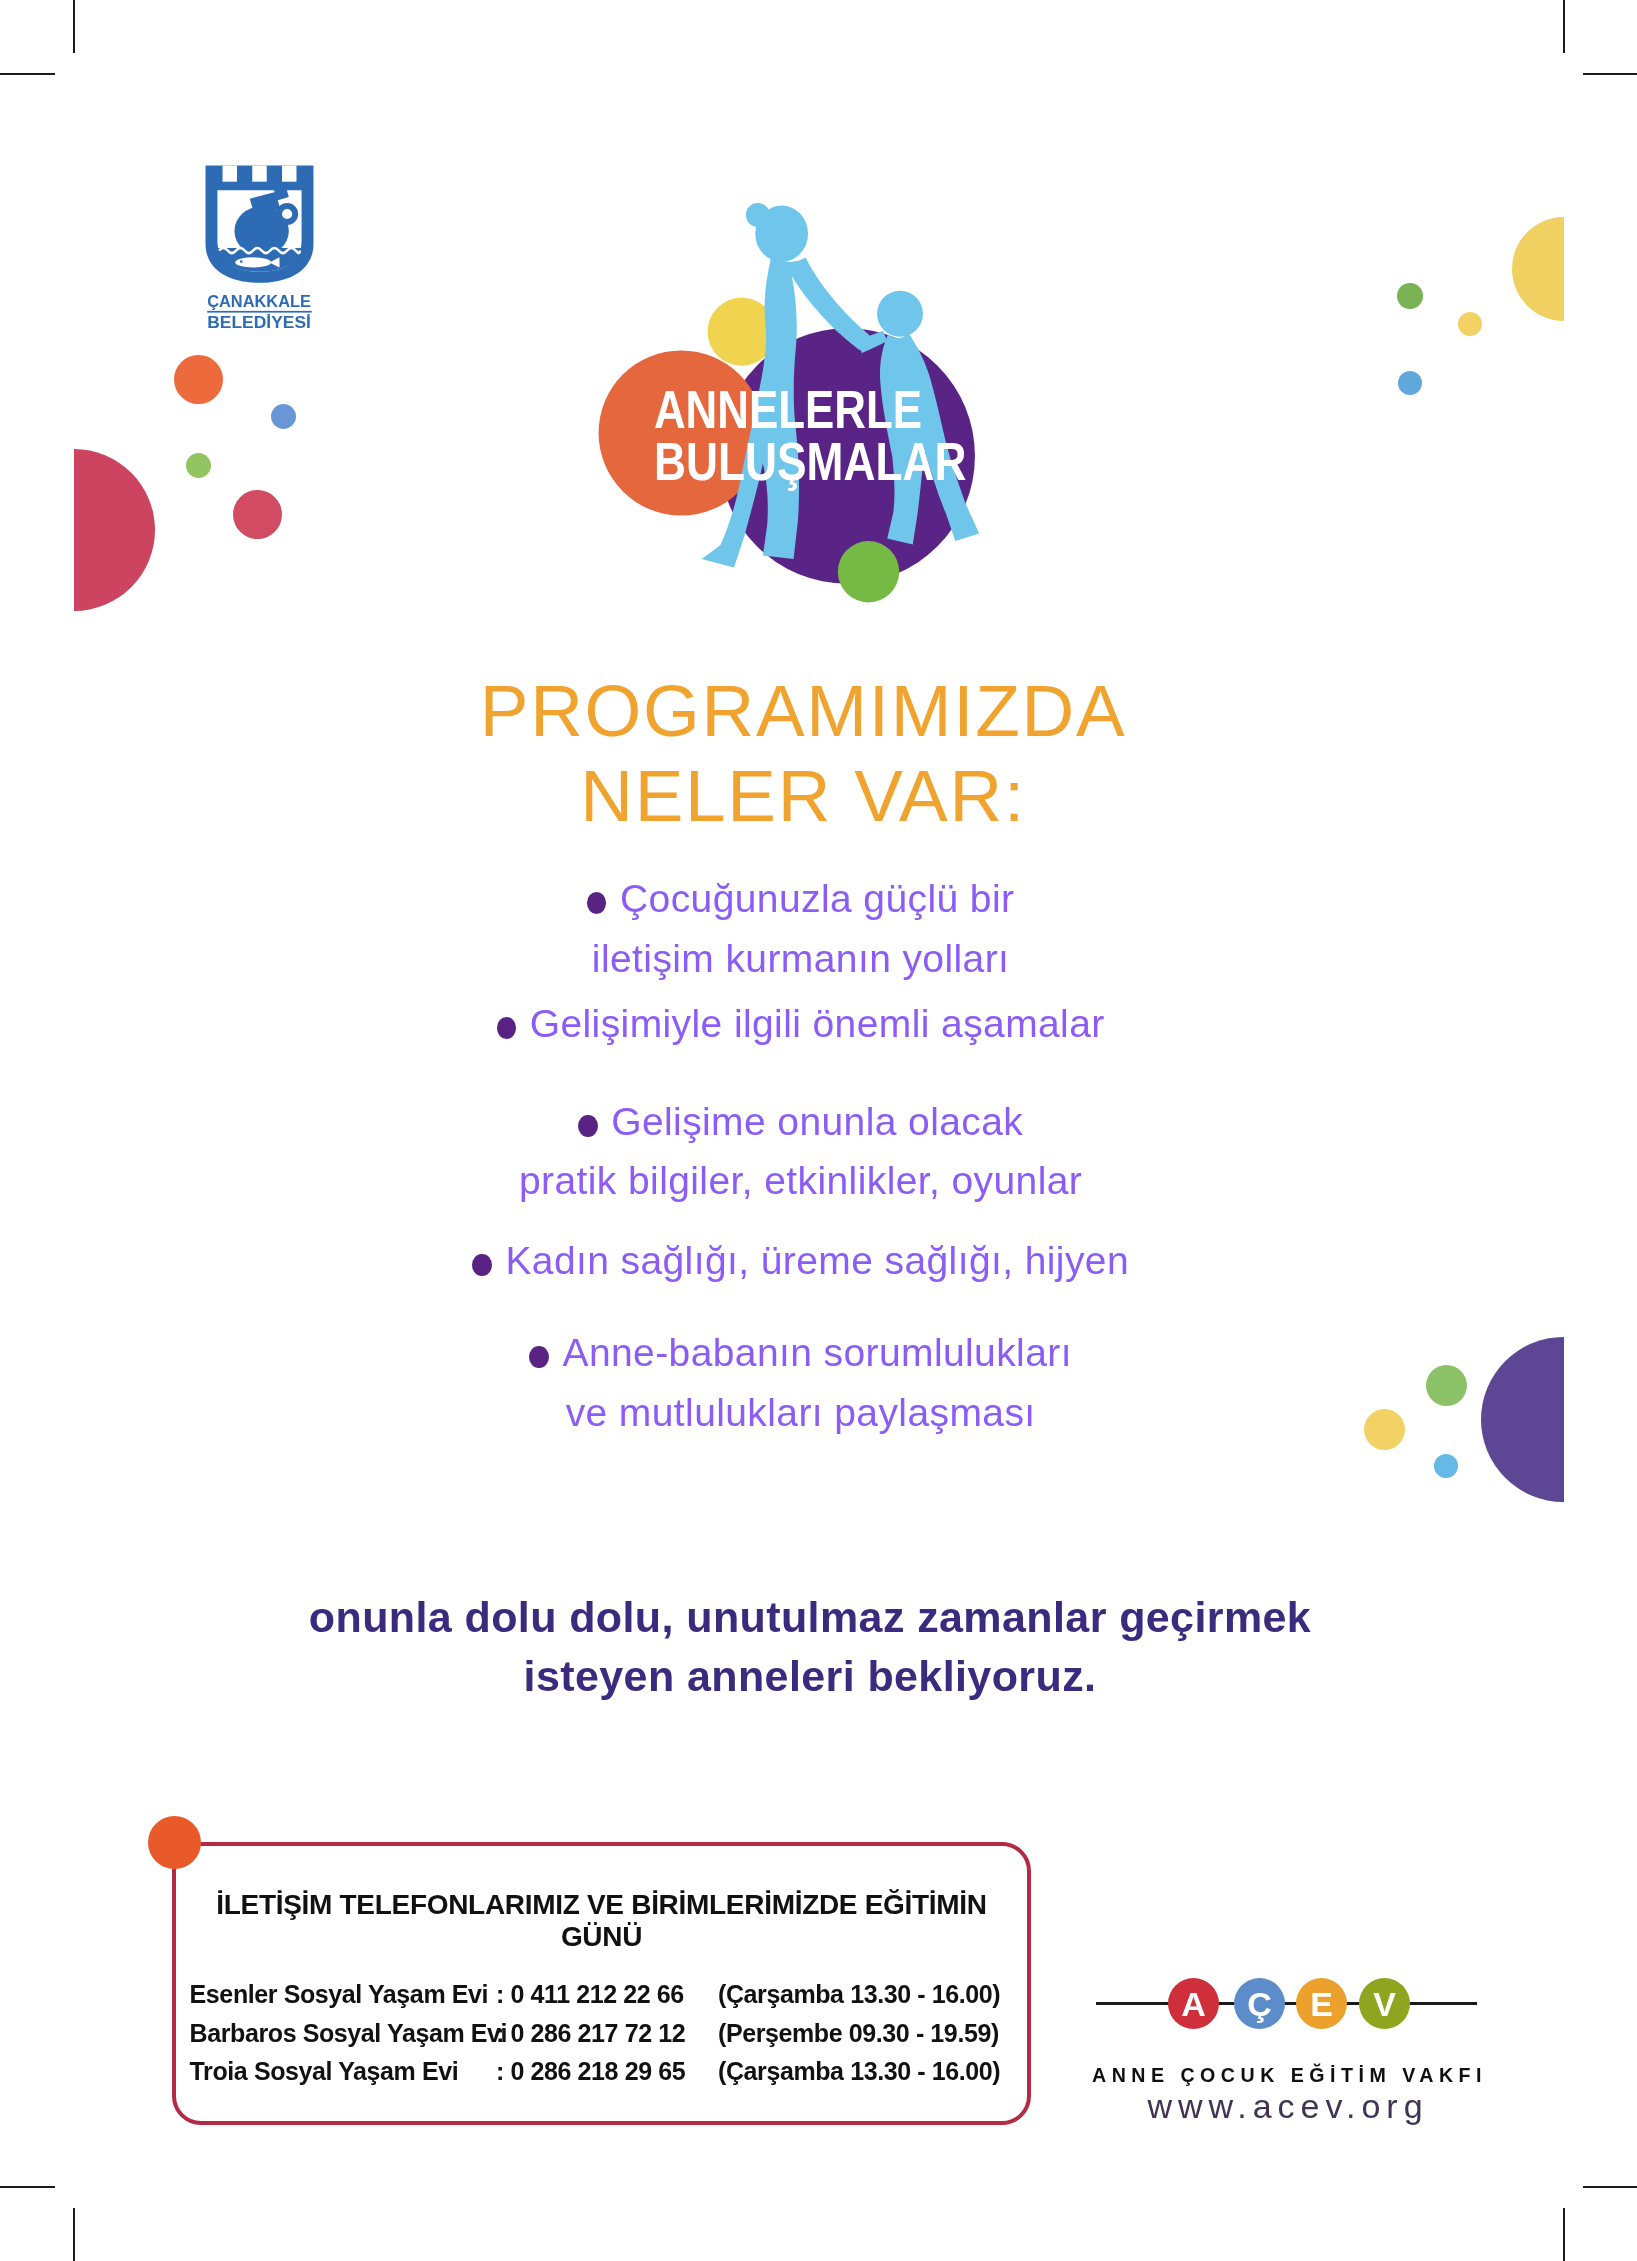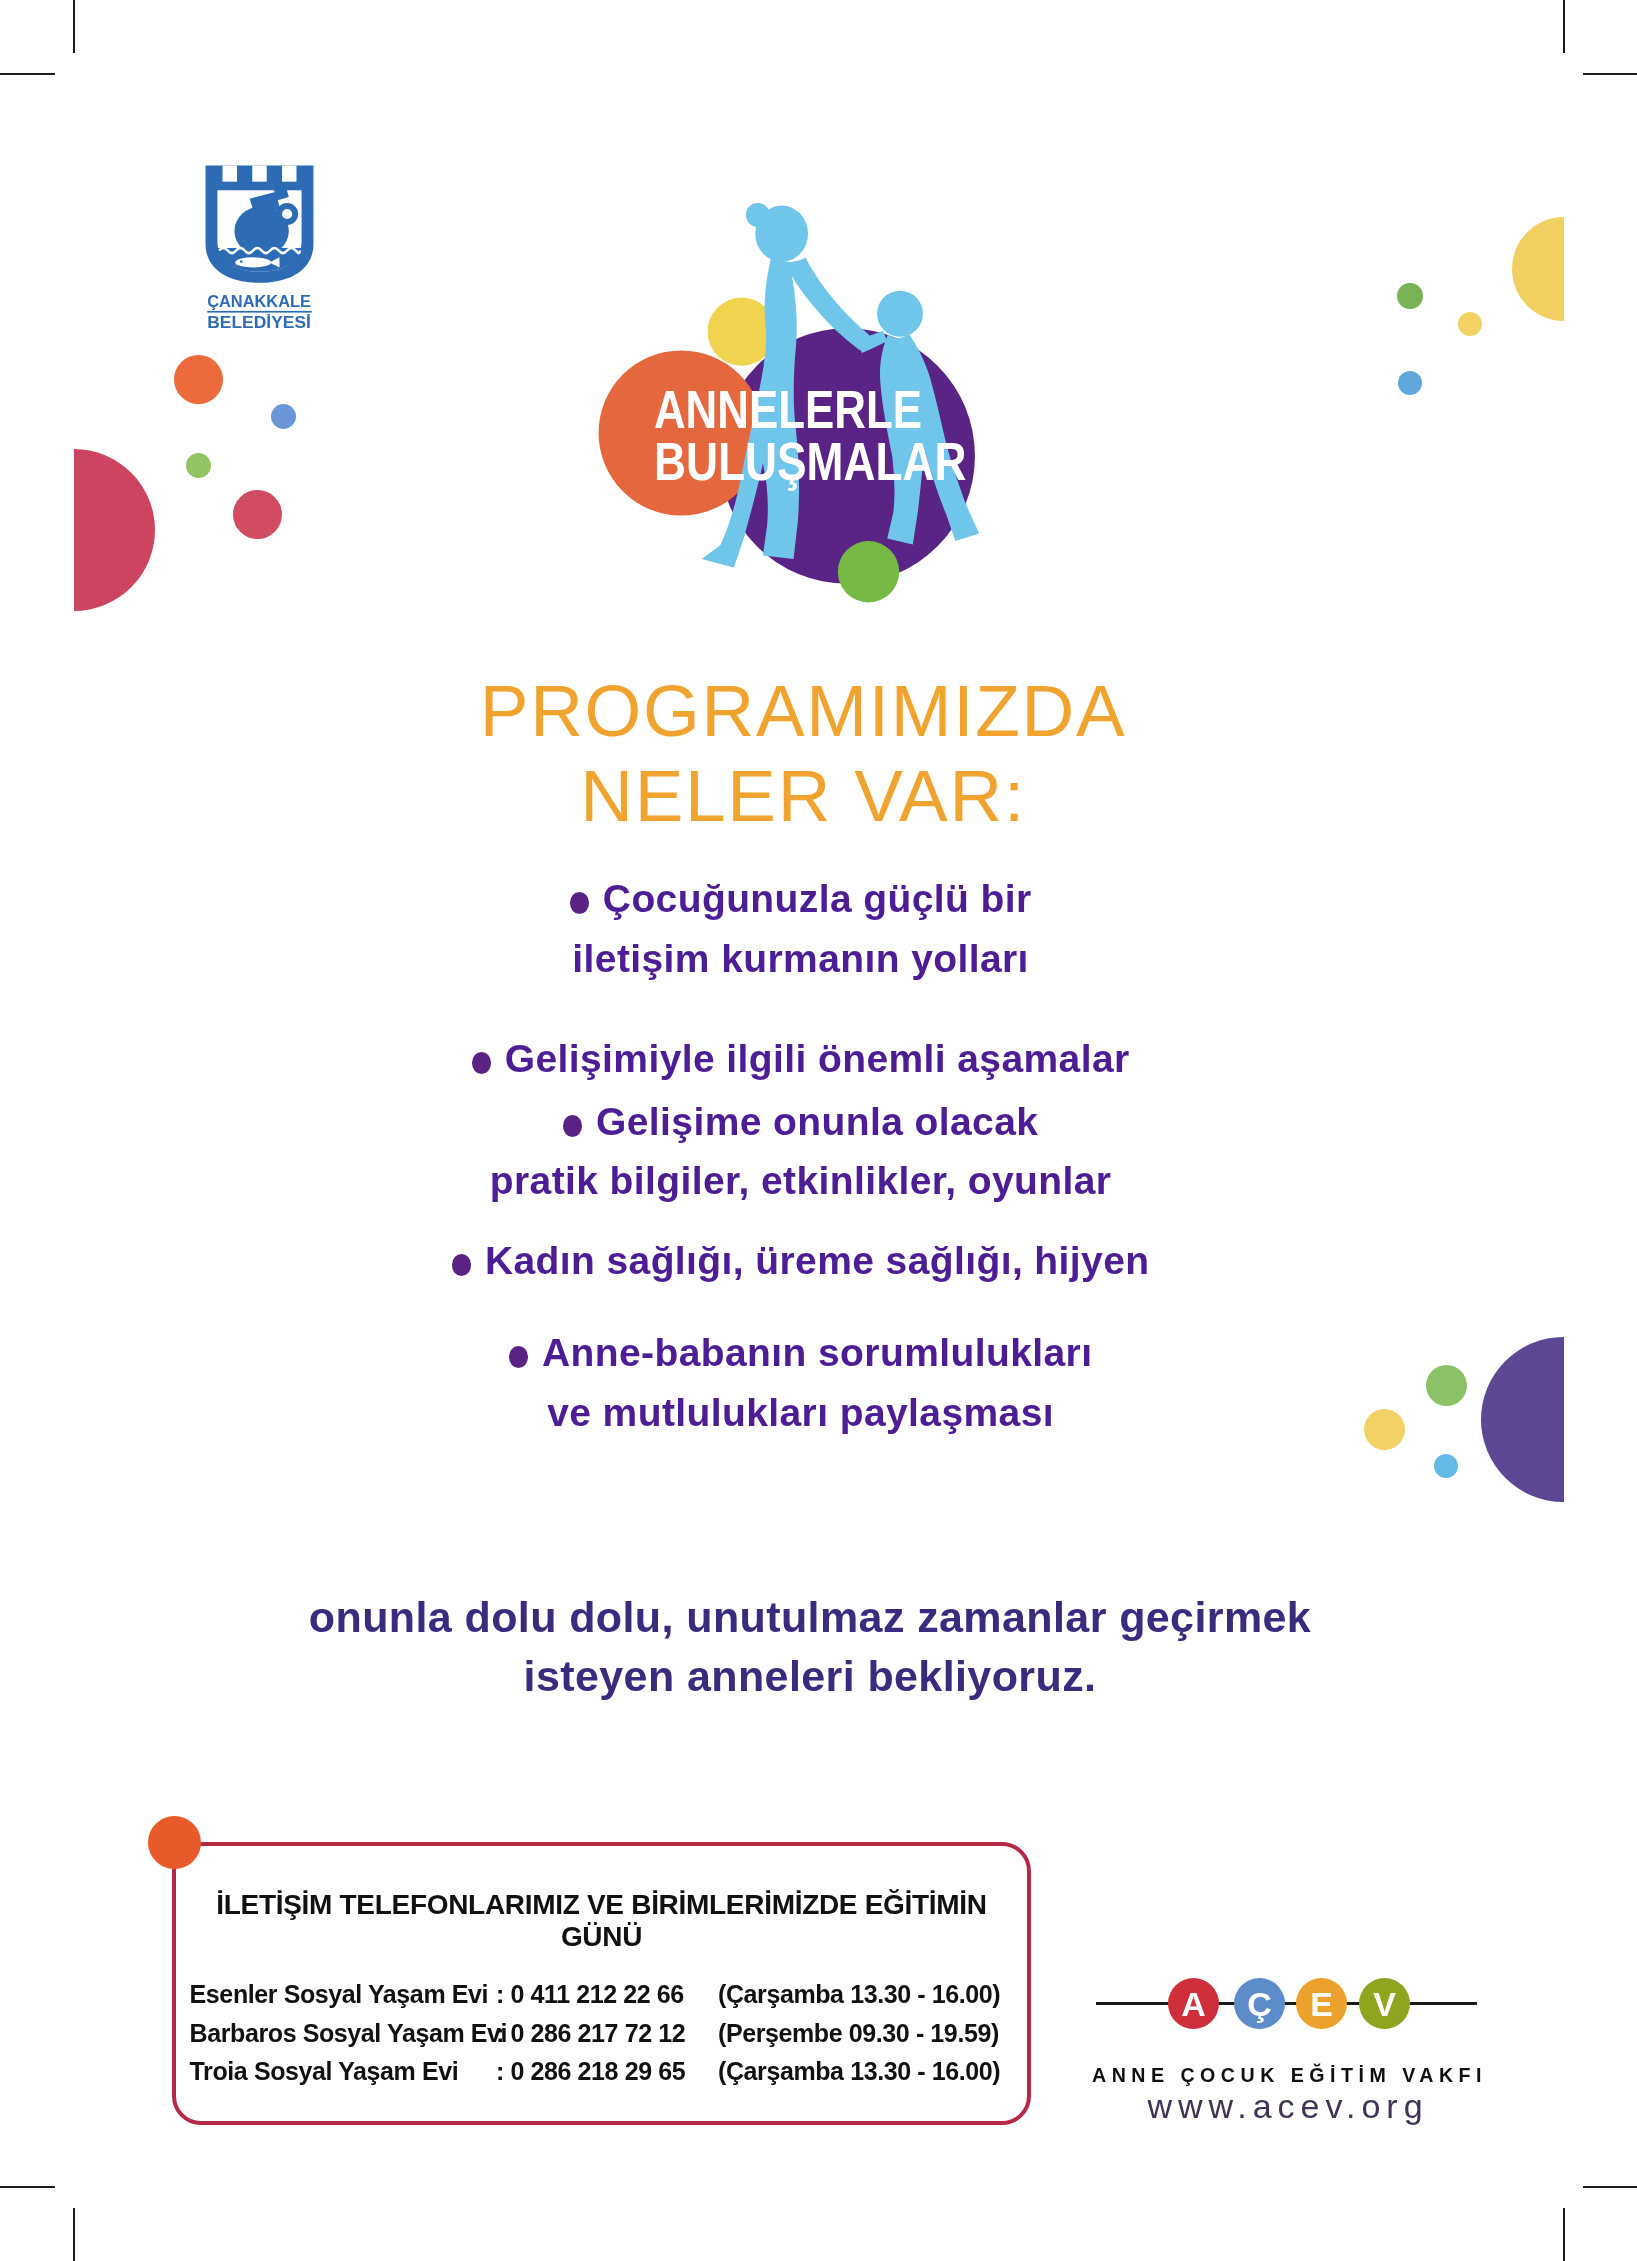--- a/index.html
+++ b/index.html
@@ -9,21 +9,21 @@
   .artboard{position:absolute;left:74px;top:74px;width:1490px;height:2113px;overflow:hidden;}
   .abs{position:absolute;}
   .dot{position:absolute;border-radius:50%;}
 
   
   .heading{position:absolute;left:2.6px;top:594px;width:1453px;text-align:center;
            color:#f0a42f;font-weight:normal;font-size:73px;line-height:85px;letter-spacing:1.7px;}
 
   
   .bullet-line{position:absolute;left:2.6px;width:1448px;height:60px;line-height:60px;
-               text-align:center;color:#4c1d95;font-weight:bold;font-size:39px;letter-spacing:0.4px;}
+               text-align:center;color:#8b5cf6;font-weight:normal;font-size:39px;letter-spacing:0.4px;}
   .bullet-dot{display:inline-block;width:19.6px;height:22px;border-radius:50%;
               background:#5a2383;margin-right:13.6px;vertical-align:-1.7px;}
 
   
   .closing-line{position:absolute;left:12px;width:1448px;height:53px;line-height:53px;
                 text-align:center;color:#3a2b7e;font-weight:bold;font-size:43px;letter-spacing:0.4px;}
 
   
   .contact-box{position:absolute;left:98px;top:1768px;width:859px;height:283px;
                box-sizing:border-box;border:4.3px solid #b42a45;border-radius:29px;background:#fff;}
@@ -127,21 +127,21 @@
       <text x="88" y="333" font-size="62" font-weight="bold" fill="#ffffff" textLength="367" lengthAdjust="spacingAndGlyphs">BULUŞMALAR</text>
     </svg>
 
     <div class="heading">
       <div>PROGRAMIMIZDA</div>
       <div>NELER VAR:</div>
     </div>
 
     <div class="bullet-line" style="top:795px;"><span class="bullet-dot"></span><span>Çocuğunuzla güçlü bir</span></div>
     <div class="bullet-line" style="top:855px;"><span>iletişim kurmanın yolları</span></div>
-    <div class="bullet-line" style="top:955px;"><span class="bullet-dot"></span><span>Gelişimiyle ilgili önemli aşamalar</span></div>
+    <div class="bullet-line" style="top:920px;"><span class="bullet-dot"></span><span>Gelişimiyle ilgili önemli aşamalar</span></div>
     <div class="bullet-line" style="top:1018px;"><span class="bullet-dot"></span><span>Gelişime onunla olacak</span></div>
     <div class="bullet-line" style="top:1077px;"><span>pratik bilgiler, etkinlikler, oyunlar</span></div>
     <div class="bullet-line" style="top:1157px;"><span class="bullet-dot"></span><span>Kadın sağlığı, üreme sağlığı, hijyen</span></div>
     <div class="bullet-line" style="top:1249px;"><span class="bullet-dot"></span><span>Anne-babanın sorumlulukları</span></div>
     <div class="bullet-line" style="top:1309px;"><span>ve mutlulukları paylaşması</span></div>
 
     <div class="closing-line" style="top:1517px;">onunla dolu dolu, unutulmaz zamanlar geçirmek</div>
     <div class="closing-line" style="top:1576px;">isteyen anneleri bekliyoruz.</div>
 
     <div class="contact-box">

